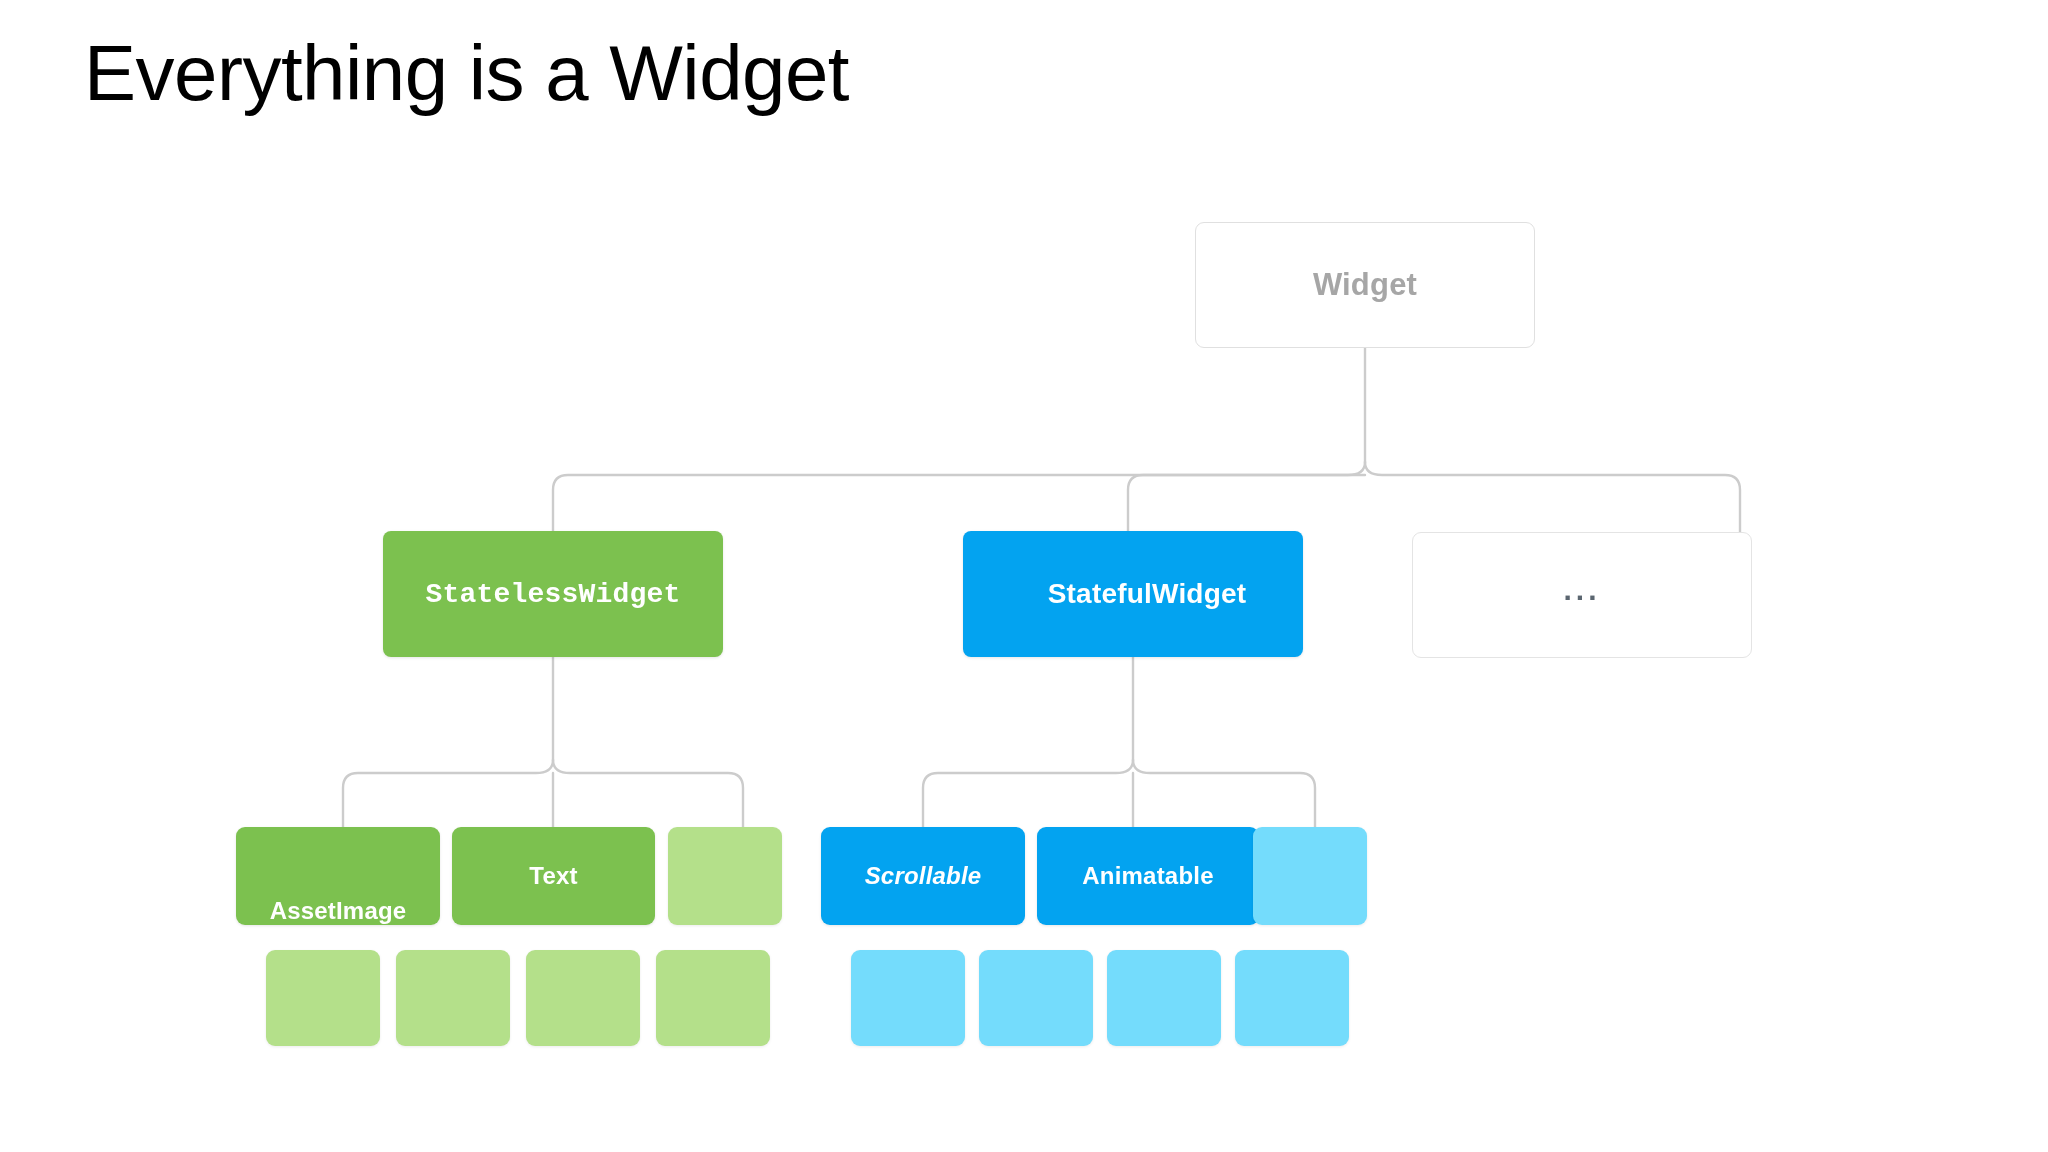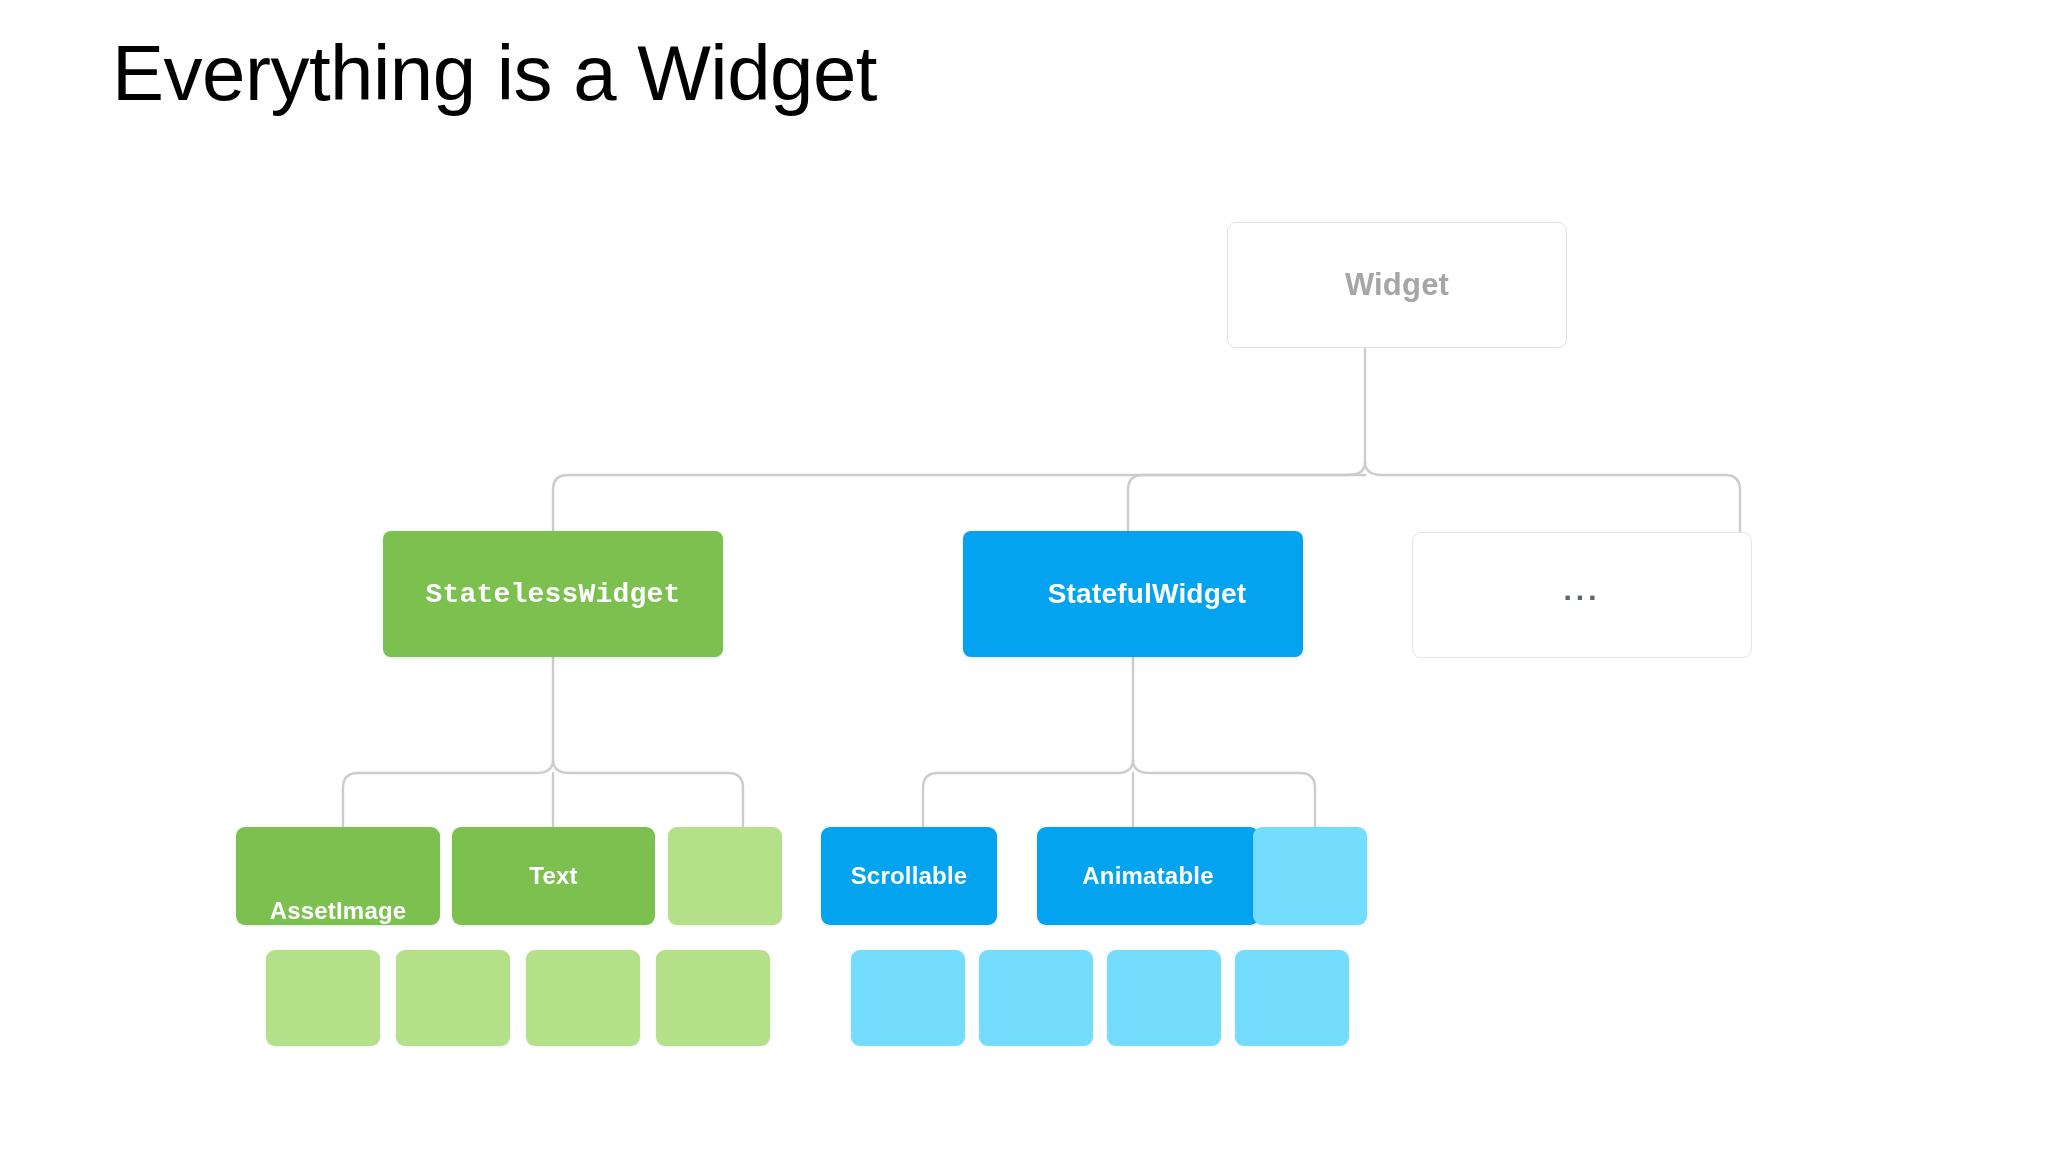--- a/index.html
+++ b/index.html
@@ -22,21 +22,20 @@
   #slide-title {
     position: absolute;
     left: 84px;
     top: 33px;
     font-size: 78px;
     line-height: 1.05;
     font-weight: 400;
     color: #000000;
     letter-spacing: -0.5px;
     white-space: nowrap;
-    margin-left: 28px;
   }
   #diagram {
     position: absolute;
     left: 0;
     top: 0;
     width: 2048px;
     height: 1152px;
   }
   #connectors {
     position: absolute;
@@ -143,21 +142,21 @@
         <path d="M553,760 C553,770 560,773 570,773 L728,773 C738,773 743,778 743,788 L743,827"></path>
         <path d="M553,773 L553,827"></path>
 
         <path d="M1133,657 L1133,760"></path>
         <path d="M1133,760 C1133,770 1126,773 1116,773 L938,773 C928,773 923,778 923,788 L923,827"></path>
         <path d="M1133,760 C1133,770 1140,773 1150,773 L1300,773 C1310,773 1315,778 1315,788 L1315,827"></path>
         <path d="M1133,773 L1133,827"></path>
       </g>
     </svg>
 
-    <div class="node node-root" style="left:1195px; top:222px; width:340px; height:126px;margin-left:32px;">
+    <div class="node node-root" style="left:1195px; top:222px; width:340px; height:126px;">
       <span>Widget</span>
     </div>
 
     <div class="node node-green node-l2" style="left:383px; top:531px; width:340px; height:126px;">
       <span>StatelessWidget</span>
     </div>
 
     <div class="node node-blue node-l2" style="left:963px; top:531px; width:340px; height:126px;">
       <span>StatefulWidget</span>
     </div>
@@ -171,21 +170,21 @@
     </div>
 
     <div class="node node-green-sub node-leaf" style="left:452px; top:827px; width:203px; height:98px;align-items:center;">
       <span>Text</span>
     </div>
 
     <div class="node node-green-light node-leaf" style="left:668px; top:827px; width:114px; height:98px;">
       <span></span>
     </div>
 
-    <div class="node node-blue-sub node-leaf" style="left:821px; top:827px; width:176px; height:98px;">
+    <div class="node node-blue-sub node-leaf" style="left:821px; top:827px; width:204px; height:98px;font-style:italic;">
       <span>Scrollable</span>
     </div>
 
     <div class="node node-blue-sub node-leaf" style="left:1037px; top:827px; width:222px; height:98px;">
       <span>Animatable</span>
     </div>
 
     <div class="node node-blue-light node-leaf" style="left:1253px; top:827px; width:114px; height:98px;">
       <span></span>
     </div>

